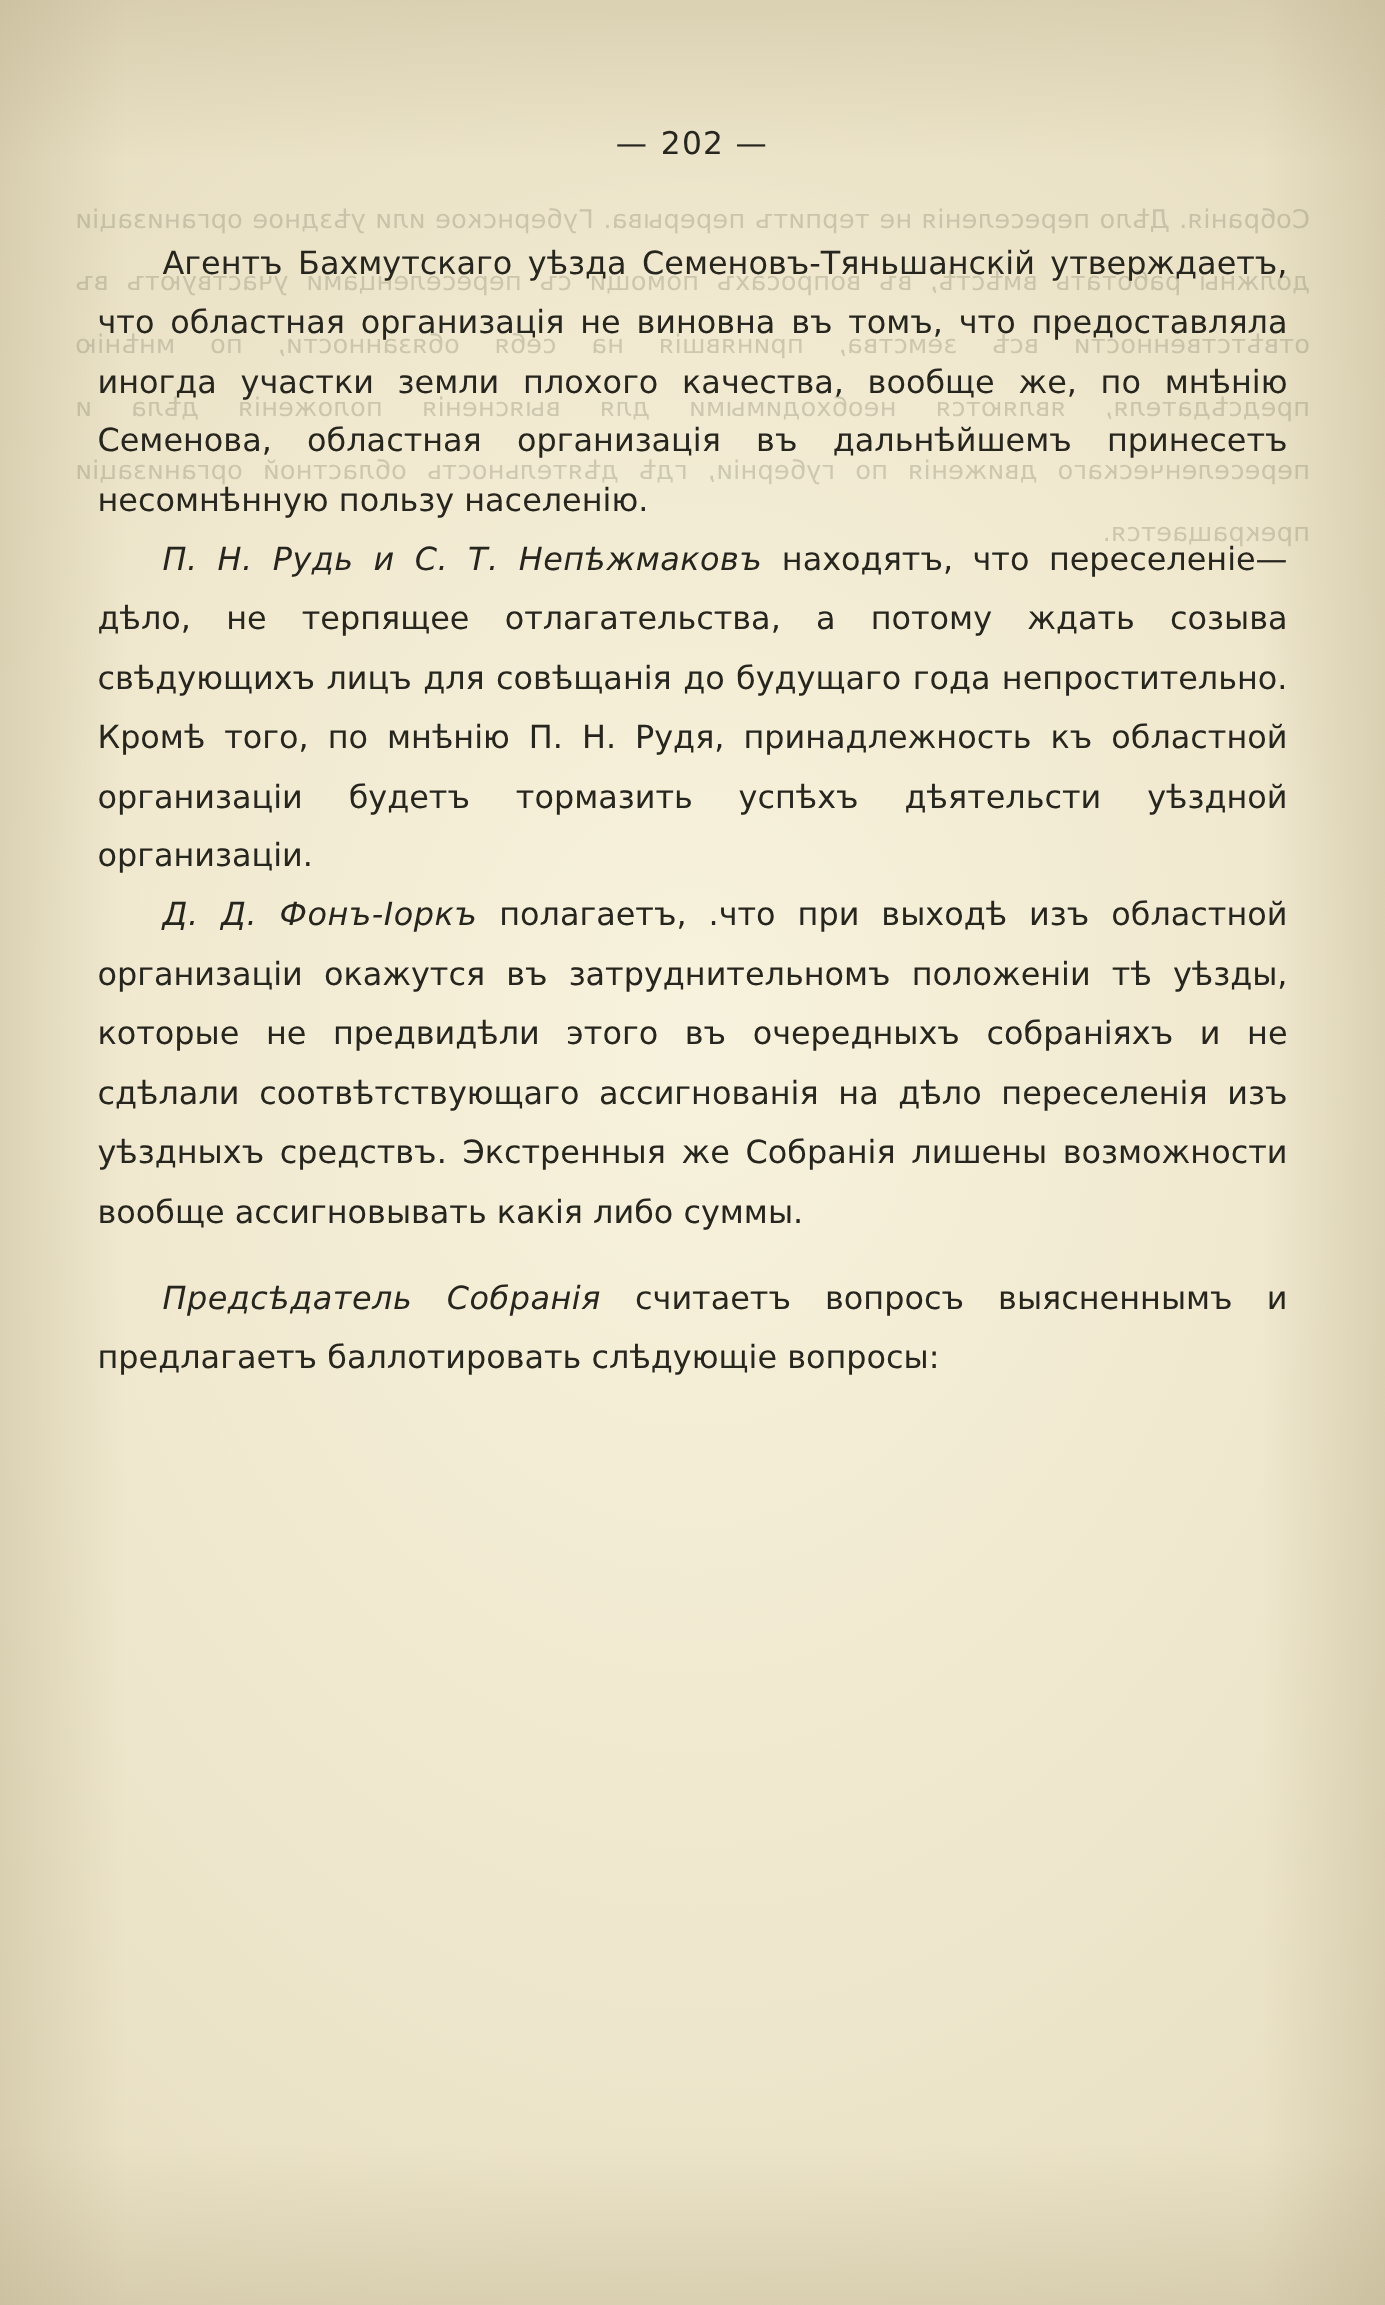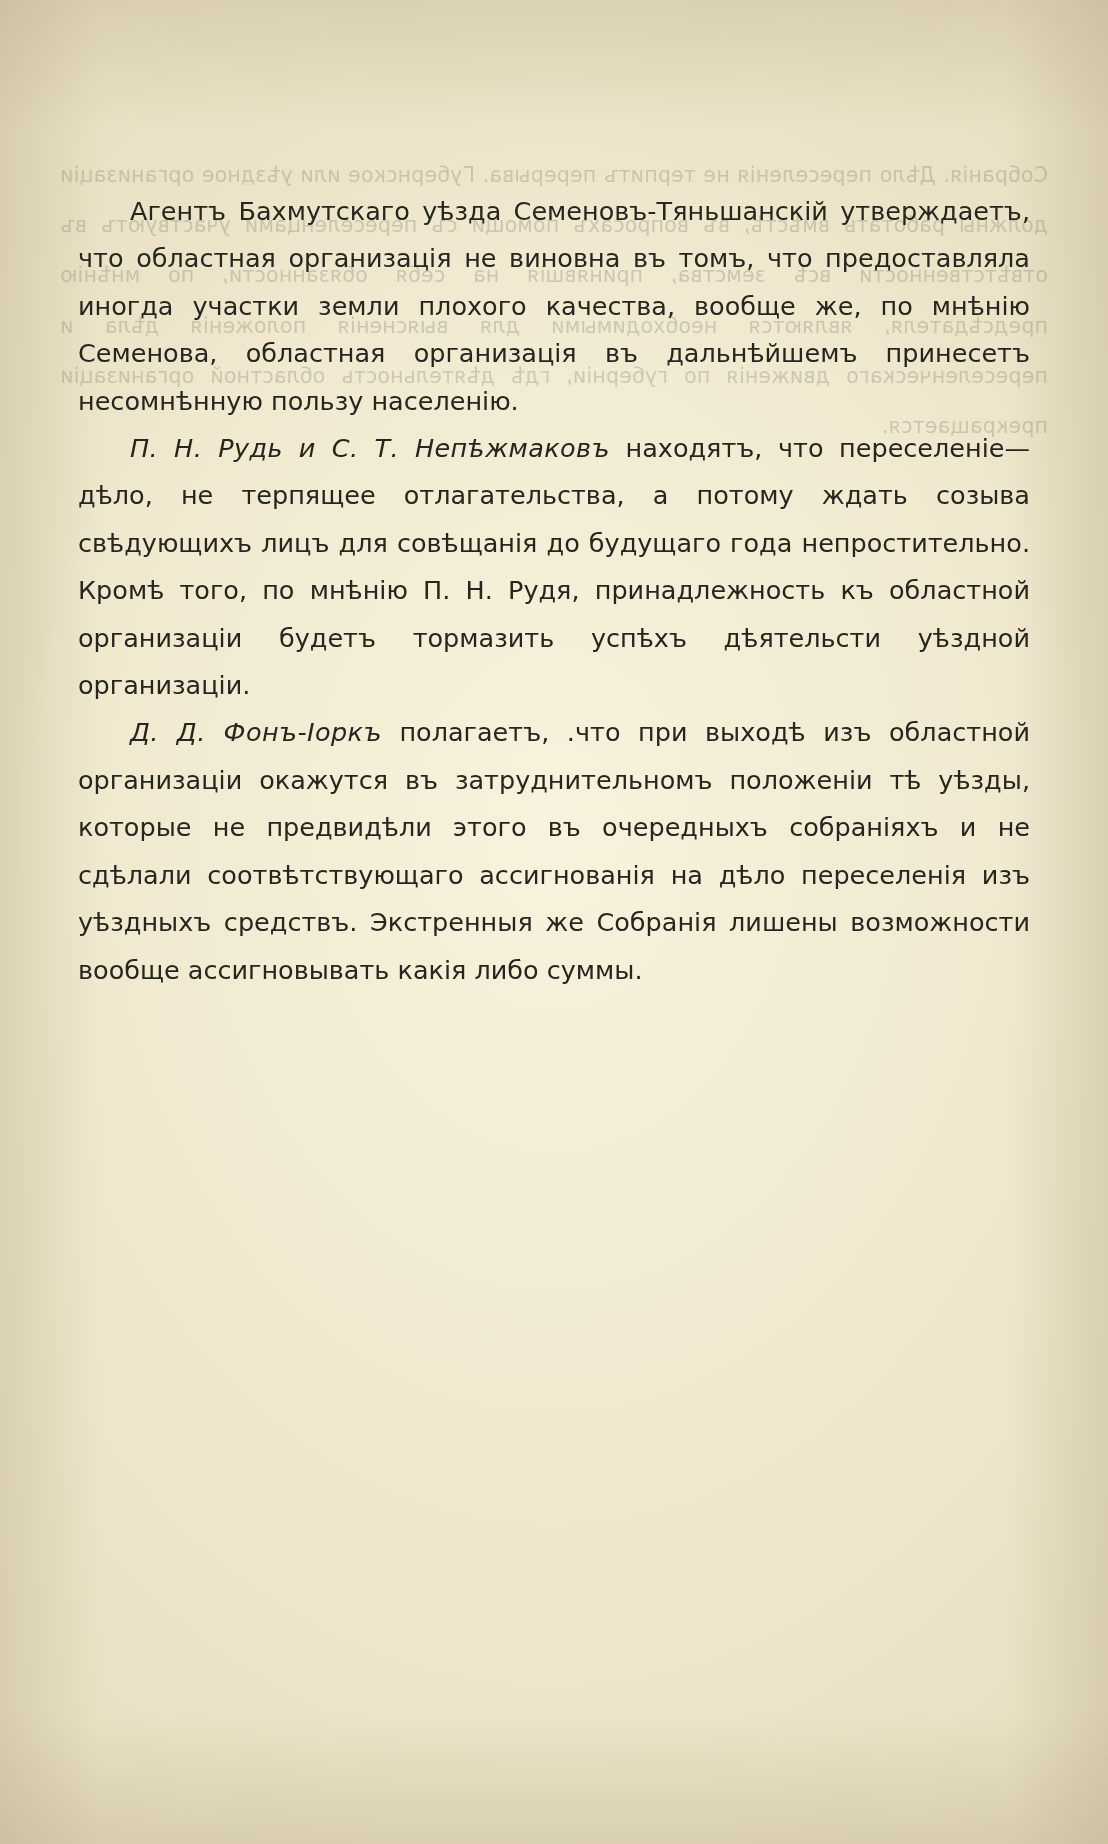--- a/index.html
+++ b/index.html
@@ -90,26 +90,32 @@
 </style>
 </head>
 <body>
 
 <div class="paper"></div>
 
 <div class="bleed">Собранія. Дѣло переселенія не терпитъ перерыва. Губернское или уѣздное организаціи должны работать вмѣстѣ, въ вопросахъ помощи съ переселенцами участвуютъ въ отвѣтственности всѣ земства, принявшія на себя обязанности, по мнѣнію предсѣдателя, являются необходимыми для выясненія положенія дѣла и переселенческаго движенія по губерніи, гдѣ дѣятельность областной организаціи прекращается.</div>
 
 <div class="content">
 
+  <div class="page-number">
+    <span class="dash">—</span>
+    <span>202</span>
+    <span class="dash">—</span>
+  </div>
 
   <div class="body-text">
 
     <p><span>Агентъ Бахмутскаго уѣзда Семеновъ-Тяньшанскій утверждаетъ, что областная организація не виновна въ томъ, что предоставляла иногда участки земли плохого качества, вообще же, по мнѣнію Семенова, областная организація въ дальнѣйшемъ принесетъ несомнѣнную пользу населенію.</span></p>
 
     <p><span class="nm">П. Н. Рудь и С. Т. Непѣжмаковъ</span><span> находятъ, что переселеніе—дѣло, не терпящее отлагательства, а потому ждать созыва свѣдующихъ лицъ для совѣщанія до будущаго года непростительно. Кромѣ того, по мнѣнію П. Н. Рудя, принадлежность къ областной организаціи будетъ тормазить успѣхъ дѣятельсти уѣздной организаціи.</span></p>
 
 
     <p><span class="nm">Д. Д. Фонъ-Іоркъ</span><span> полагаетъ, .что при выходѣ изъ областной организаціи окажутся въ затруднительномъ положеніи тѣ уѣзды, которые не предвидѣли этого въ очередныхъ собраніяхъ и не сдѣлали соотвѣтствующаго ассигнованія на дѣло переселенія изъ уѣздныхъ средствъ. Экстренныя же Собранія лишены возможности вообще ассигновывать какія либо суммы.</span></p>
 
 
+    <p class="last-para"><span class="nm">Предсѣдатель Собранія</span><span> считаетъ вопросъ выясненнымъ и предлагаетъ баллотировать слѣдующіе вопросы:</span></p>
 
   </div>
 </div>
 
 </body></html>

